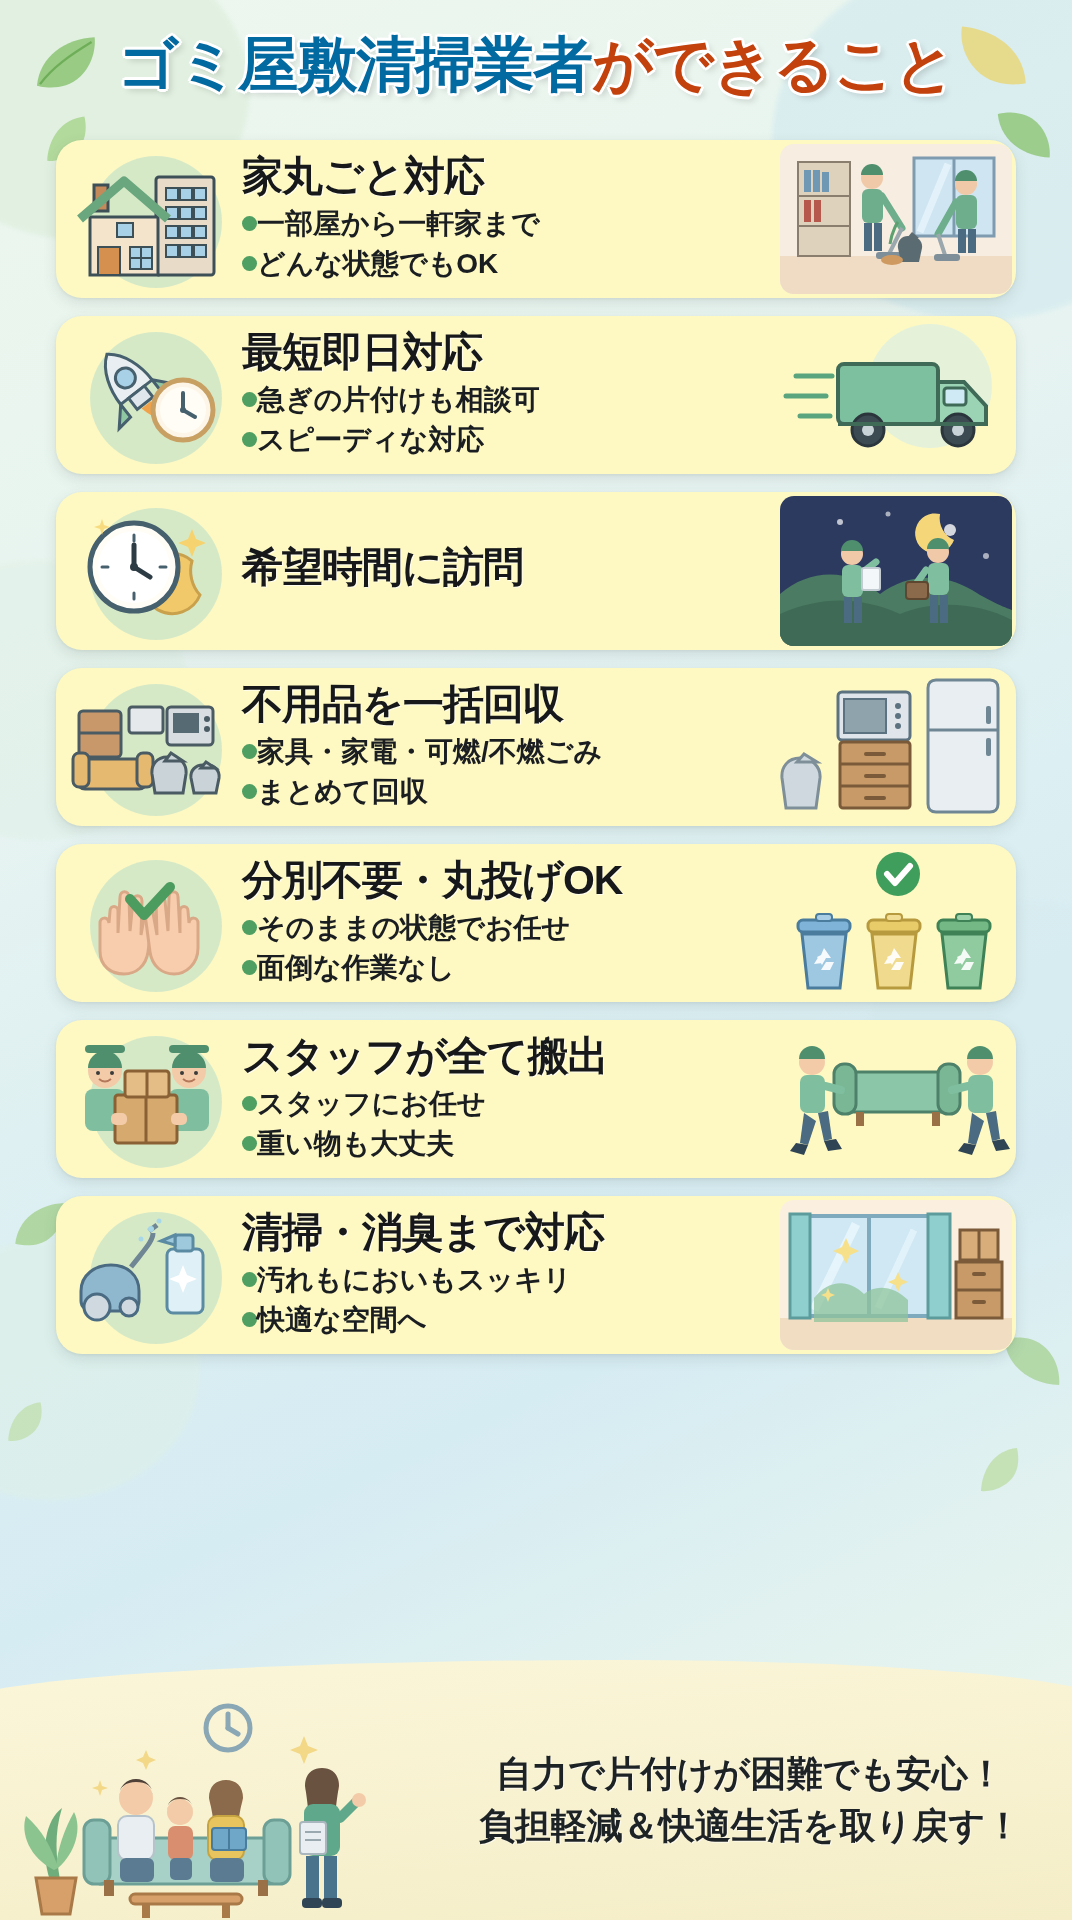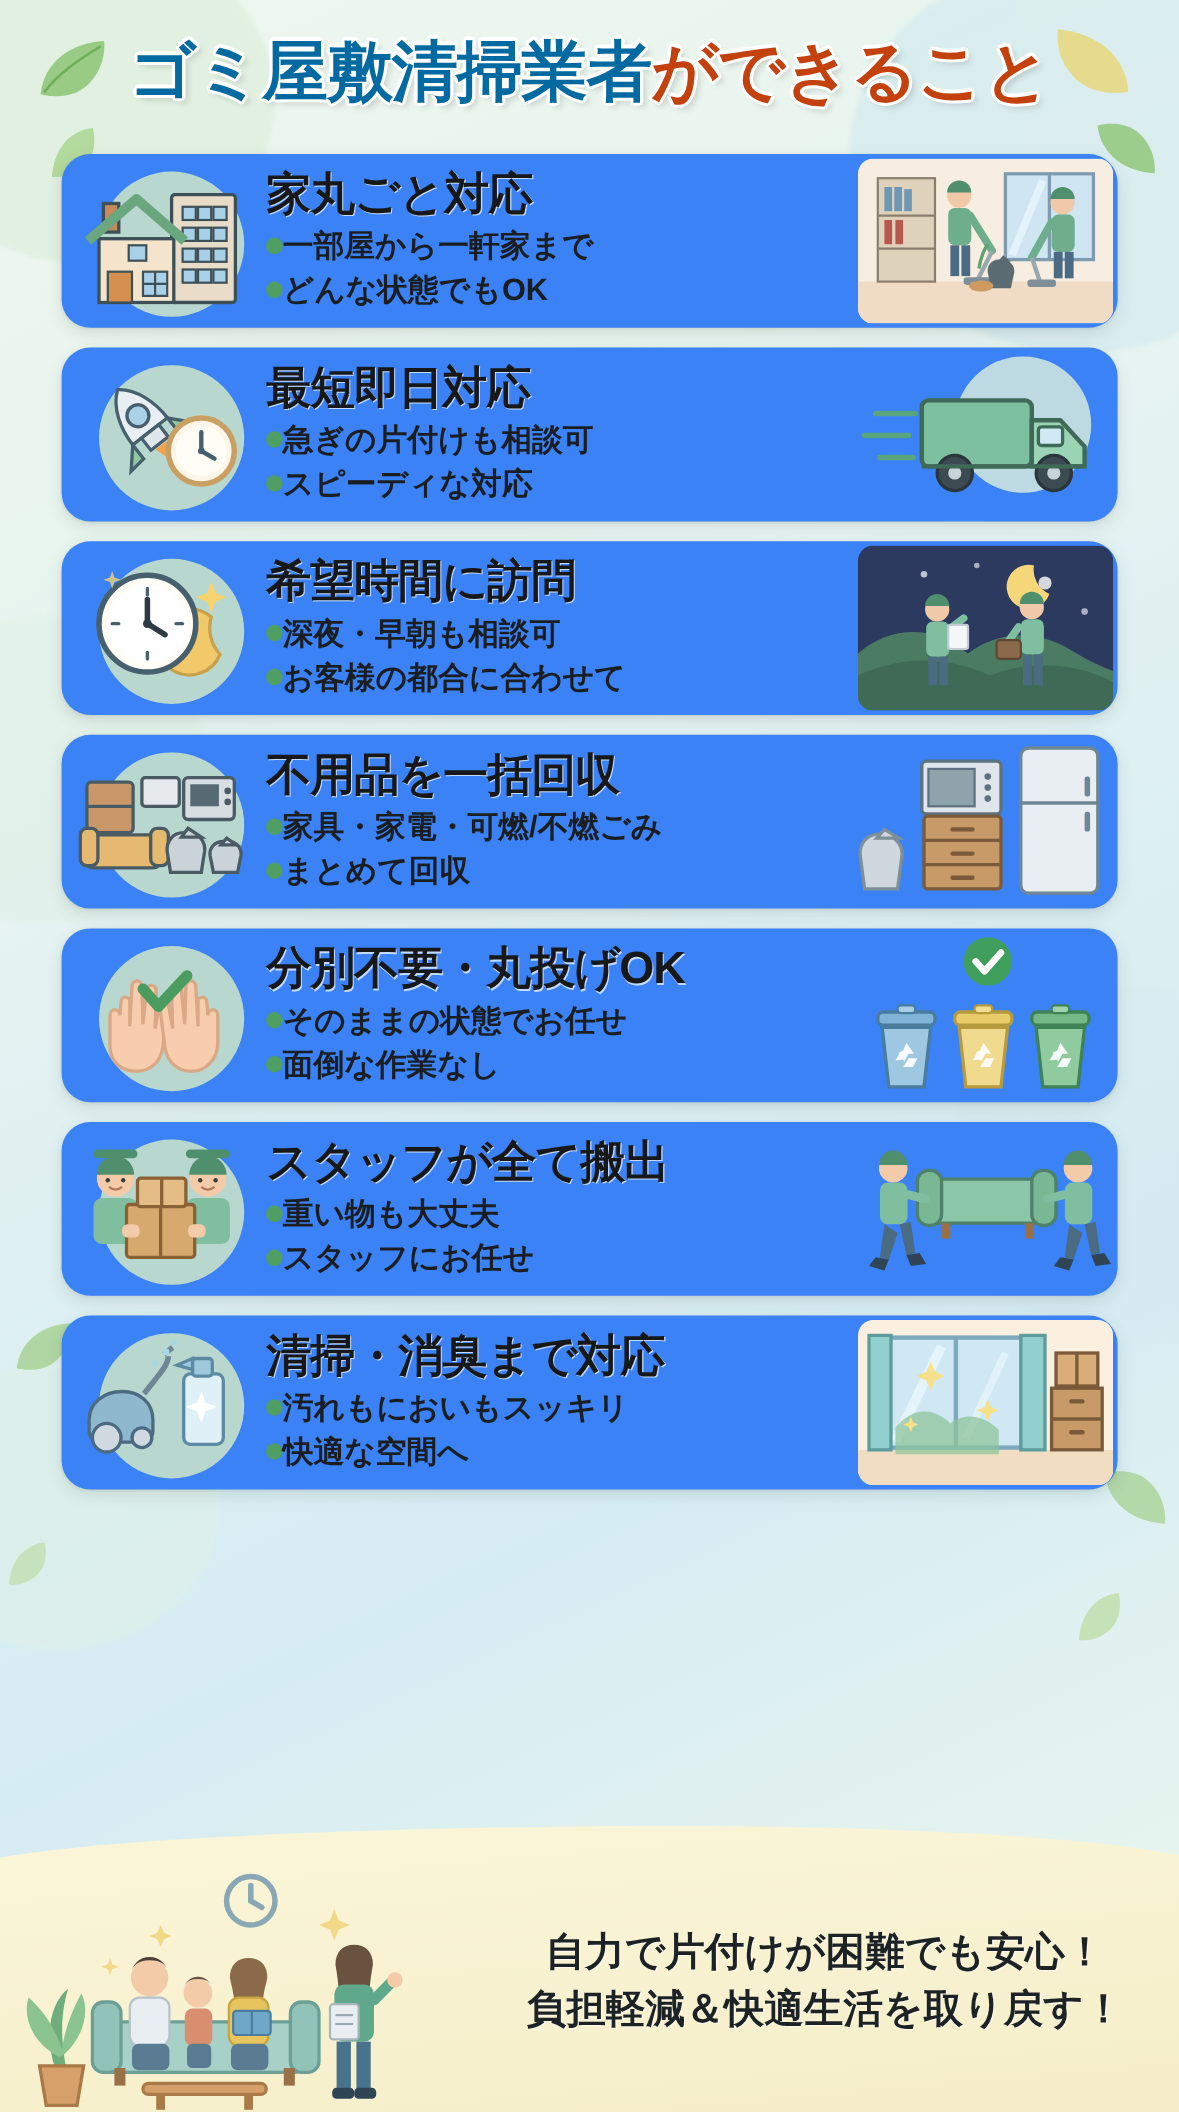--- a/index.html
+++ b/index.html
@@ -64,21 +64,21 @@
     z-index: 3;
     padding: 10px 56px 0 56px;
     display: flex;
     flex-direction: column;
     gap: 18px;
   }
 
   .card {
     position: relative;
     height: 158px;
-    background: #3b82f6;
+    background: #fef9c3;
     border-radius: 26px;
     box-shadow: 0 5px 14px rgba(60,80,70,.13), 0 1px 3px rgba(60,80,70,.08);
     display: flex;
     align-items: center;
     overflow: hidden;
   }
 
   .icon-wrap {
     width: 186px;
     height: 158px;
@@ -387,30 +387,20 @@
         </g>
         <line x1="60" y1="58" x2="60" y2="36" stroke="#2d3b44" stroke-width="5" stroke-linecap="round"></line>
         <line x1="60" y1="58" x2="76" y2="68" stroke="#2d3b44" stroke-width="5" stroke-linecap="round"></line>
         <circle cx="60" cy="58" r="4" fill="#2d3b44"></circle>
         <path d="M118 20l4 10 10 4-10 4-4 10-4-10-10-4 10-4z" fill="#f6d36e"></path>
         <path d="M28 10l2 6 6 2-6 2-2 6-2-6-6-2 6-2z" fill="#f6d36e" opacity=".8"></path>
       </svg>
     </div>
     <div class="body">
       <div class="card-title">希望時間に訪問</div>
-      <ul class="bullets">
-        <li class="bullet">
-            <span class="dot"></span>
-            <span>深夜・早朝も相談可</span>
-          </li>
-        <li class="bullet">
-            <span class="dot"></span>
-            <span>お客様の都合に合わせて</span>
-          </li>
-      </ul>
     </div>
     <div class="thumb">
       <svg width="232" height="150" viewBox="0 0 232 150">
         <rect width="232" height="150" rx="10" fill="#2d3a60"></rect>
         <circle cx="170" cy="34" r="6" fill="#fff" opacity=".8"></circle>
         <circle cx="60" cy="26" r="3" fill="#fff" opacity=".7"></circle>
         <circle cx="108" cy="18" r="2.5" fill="#fff" opacity=".6"></circle>
         <circle cx="206" cy="60" r="3" fill="#fff" opacity=".6"></circle>
         <path d="M160 18a20 20 0 1 0 14 26 24 24 0 0 1-14-26z" fill="#f5d77a"></path>
         <path d="M0 98c30-26 70-26 100 0 26-20 62-22 92-4 22 14 40 20 40 20v36H0z" fill="#4b7c63"></path>
@@ -577,25 +567,25 @@
         <line x1="76" y1="34" x2="76" y2="60" stroke="#8a6134" stroke-width="3"></line>
         <rect x="40" y="76" width="16" height="12" rx="5" fill="#f3cba8"></rect>
         <rect x="100" y="76" width="16" height="12" rx="5" fill="#f3cba8"></rect>
       </svg>
     </div>
     <div class="body">
       <div class="card-title">スタッフが全て搬出</div>
       <ul class="bullets">
         <li class="bullet">
             <span class="dot"></span>
+            <span>スタッフにお任せ</span>
+          </li>
+        <li class="bullet">
+            <span class="dot"></span>
             <span>重い物も大丈夫</span>
-          </li>
-        <li class="bullet">
-            <span class="dot"></span>
-            <span>スタッフにお任せ</span>
           </li>
       </ul>
     </div>
     <div class="thumb plain">
       <svg width="232" height="150" viewBox="0 0 232 150">
 
         <rect x="62" y="48" width="110" height="40" rx="10" fill="#8cc6a8" stroke="#4d8169" stroke-width="3"></rect>
         <rect x="54" y="40" width="22" height="50" rx="10" fill="#7ab795" stroke="#4d8169" stroke-width="3"></rect>
         <rect x="158" y="40" width="22" height="50" rx="10" fill="#7ab795" stroke="#4d8169" stroke-width="3"></rect>
         <rect x="76" y="88" width="8" height="14" fill="#9a7146"></rect>

